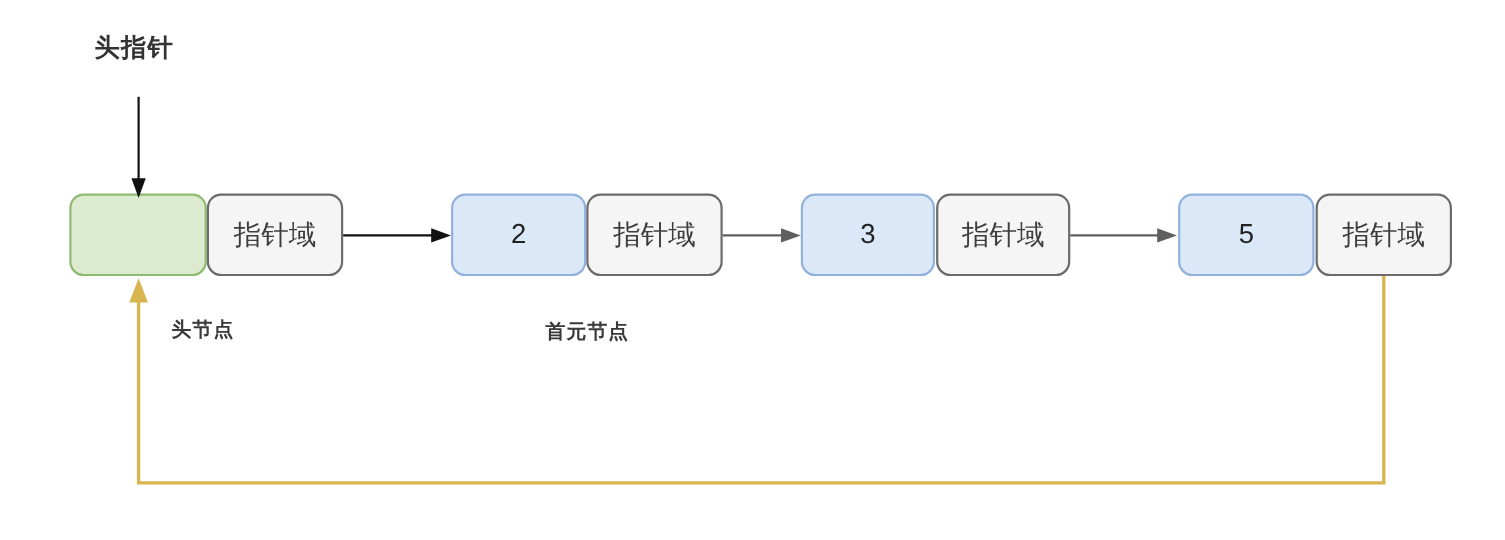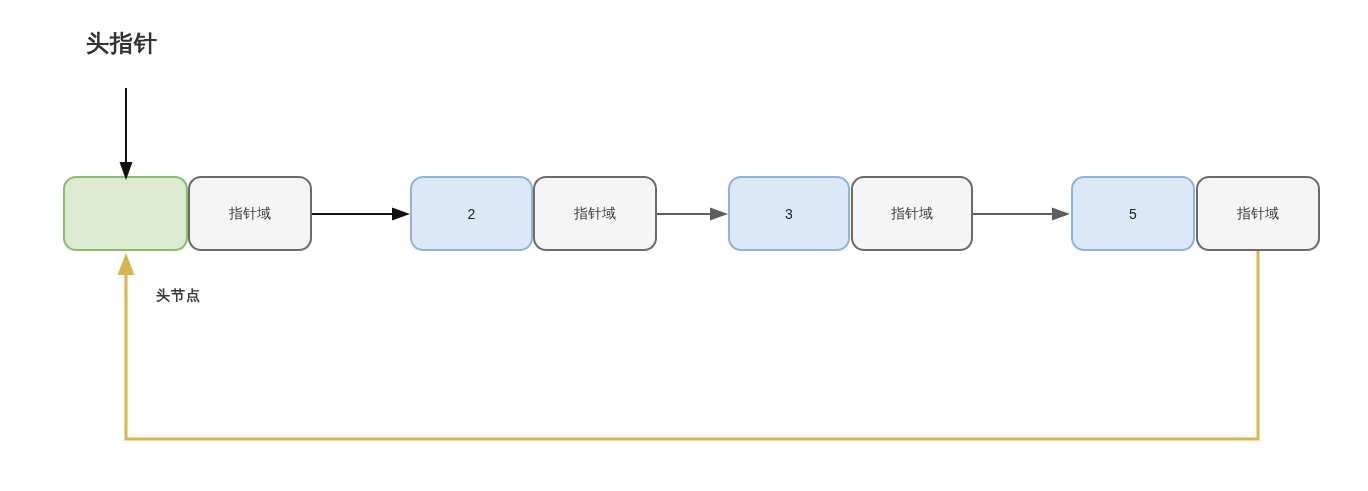--- a/index.html
+++ b/index.html
@@ -13,40 +13,40 @@
   .arrow-layer {
     position:absolute; left:0; top:0; width:1368px; height:491px;
     pointer-events:none; z-index:3;
   }
   .box {
     position:absolute; top:176px; height:75px;
     box-sizing:border-box;
     display:flex; align-items:center; justify-content:center;
     border-radius:13px;
     z-index:2;
-    font-size:14px;
+    font-size:25px;
     color:#3d3d3d;
   }
   .data-box   { background:var(--data-fill,#dbe8f7);  border:2px solid var(--data-border,#92b1dc); color:#222; }
   .head-box   { background:var(--head-fill,#dcead0);  border:2px solid var(--head-border,#8fba72); }
   .ptr-box    { background:var(--pointer-fill,#f5f5f5); border:2px solid var(--pointer-border,#6b6b6b); }
 
   .pos-head-data { left:63px;  width:125px; }
   .pos-head-ptr  { left:188px; width:124px; }
   .pos-n1-data   { left:410px; width:123px; }
   .pos-n1-ptr    { left:533px; width:124px; }
   .pos-n2-data   { left:728px; width:122px; }
   .pos-n2-ptr    { left:851px; width:122px; }
   .pos-n3-data   { left:1071px; width:124px; }
   .pos-n3-ptr    { left:1196px; width:124px; }
 
   .lbl {
     position:absolute; z-index:2;
     font-weight:bold; color:var(--label-text,#3a3a3a);
-    font-size:14px; letter-spacing:1px;
+    font-size:18px; letter-spacing:1px;
   }
   .lbl-head-pointer { left:86px;  top:28px;  color:#333; font-size:23px; }
   .lbl-head-node    { left:156px; top:287px; }
   .lbl-first-node   { left:496px; top:289px; }
 
   .watermark {
     position:absolute; left:1186px; top:452px; z-index:2;
     font-size:17px; font-weight:normal;
     color:var(--watermark-text,#bcbcbc); letter-spacing:1px;
   }
@@ -100,15 +100,16 @@
   <div class="box data-box pos-n1-data">2</div>
   <div class="box ptr-box pos-n1-ptr">指针域</div>
 
   <div class="box data-box pos-n2-data">3</div>
   <div class="box ptr-box pos-n2-ptr">指针域</div>
 
   <div class="box data-box pos-n3-data">5</div>
   <div class="box ptr-box pos-n3-ptr">指针域</div>
 
   <div class="lbl lbl-head-node">头节点</div>
+  <div class="lbl lbl-first-node">首元节点</div>
 
 
 </div>
 
 </body></html>

